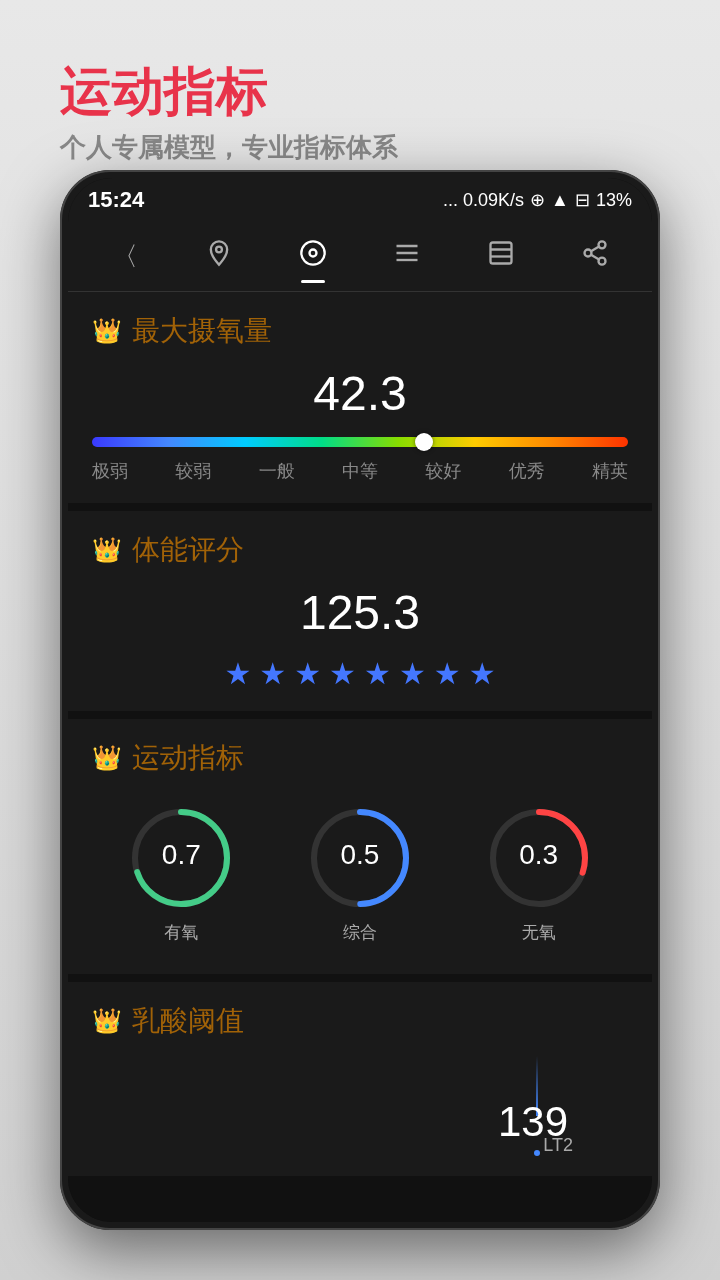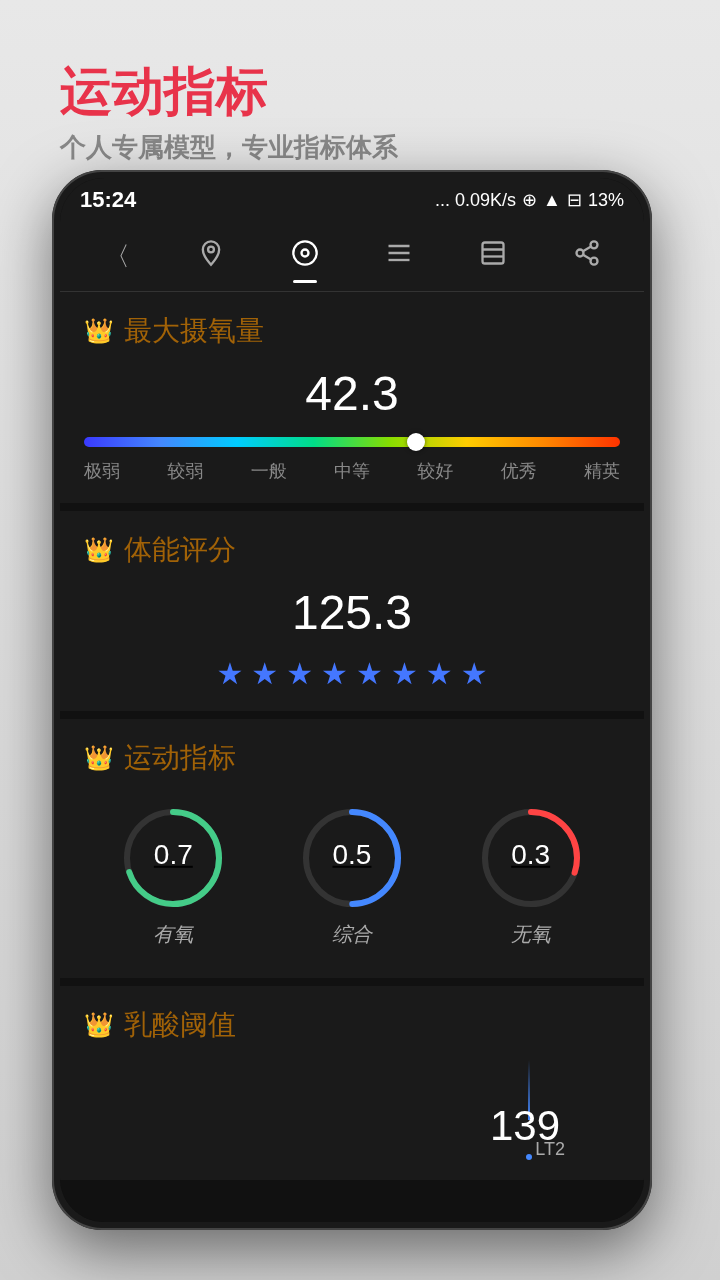--- a/index.html
+++ b/index.html
@@ -37,21 +37,21 @@
       font-size: 26px;
       color: #888;
       margin-top: 8px;
       font-weight: bold;
     }
 
     
     .phone-frame {
       position: absolute;
       top: 170px;
-      left: 52px;
+      left: 60px;
       width: 600px;
       height: 1060px;
       background: #1a1a1a;
       border-radius: 50px;
       box-shadow: 0 20px 60px rgba(0,0,0,0.5), inset 0 0 0 2px #444;
       overflow: hidden;
     }
 
     .phone-inner {
       position: absolute;
@@ -253,34 +253,32 @@
       stroke-width: 6;
       stroke-linecap: round;
     }
 
     .circle-text-center {
       position: absolute;
       top: 50%;
       left: 50%;
       transform: translate(-50%, -60%);
       text-align: center;
-      text-decoration: underline;
     }
 
     .circle-num {
       font-size: 28px;
       color: #fff;
       font-weight: 400;
     }
 
     .circle-label {
-      font-size: 20px;
+      font-size: 17px;
       color: #aaa;
       text-align: left;
-      font-style: italic;
     }
 
     
     .lactic-content {
       padding: 10px 0;
       position: relative;
       height: 100px;
     }
 
     .lactic-value {

